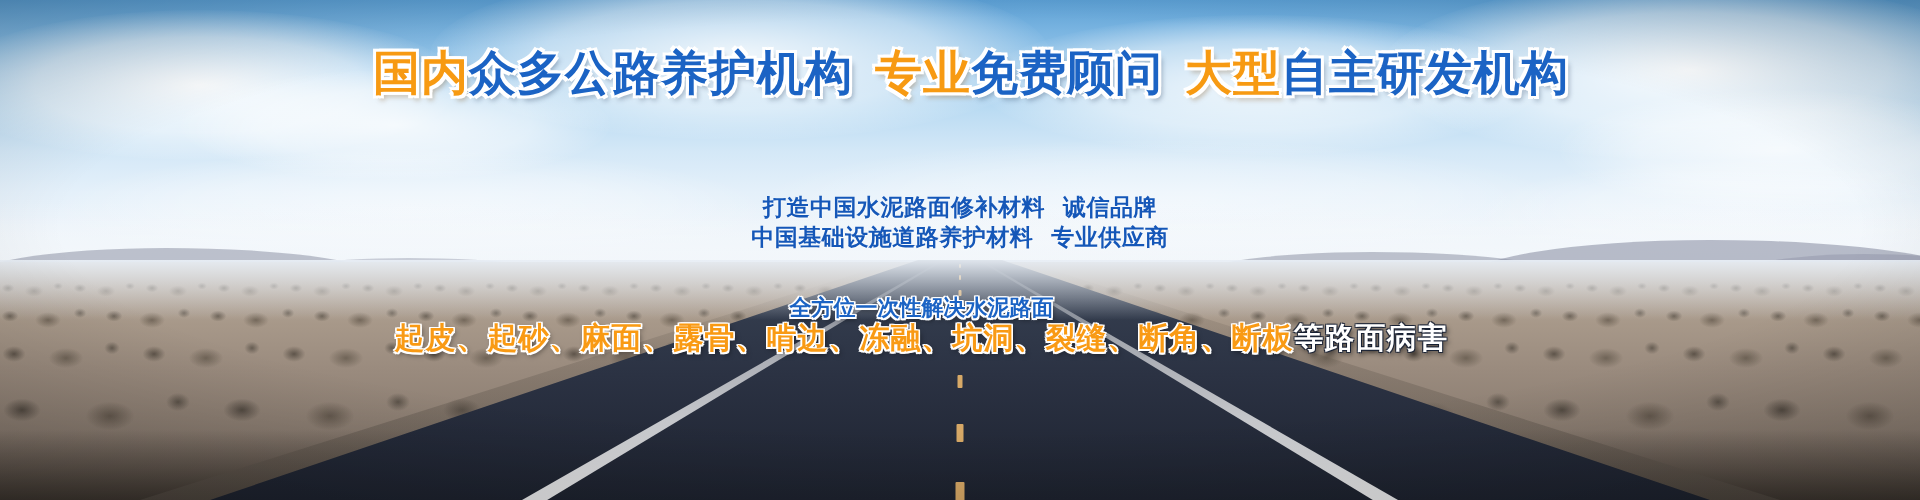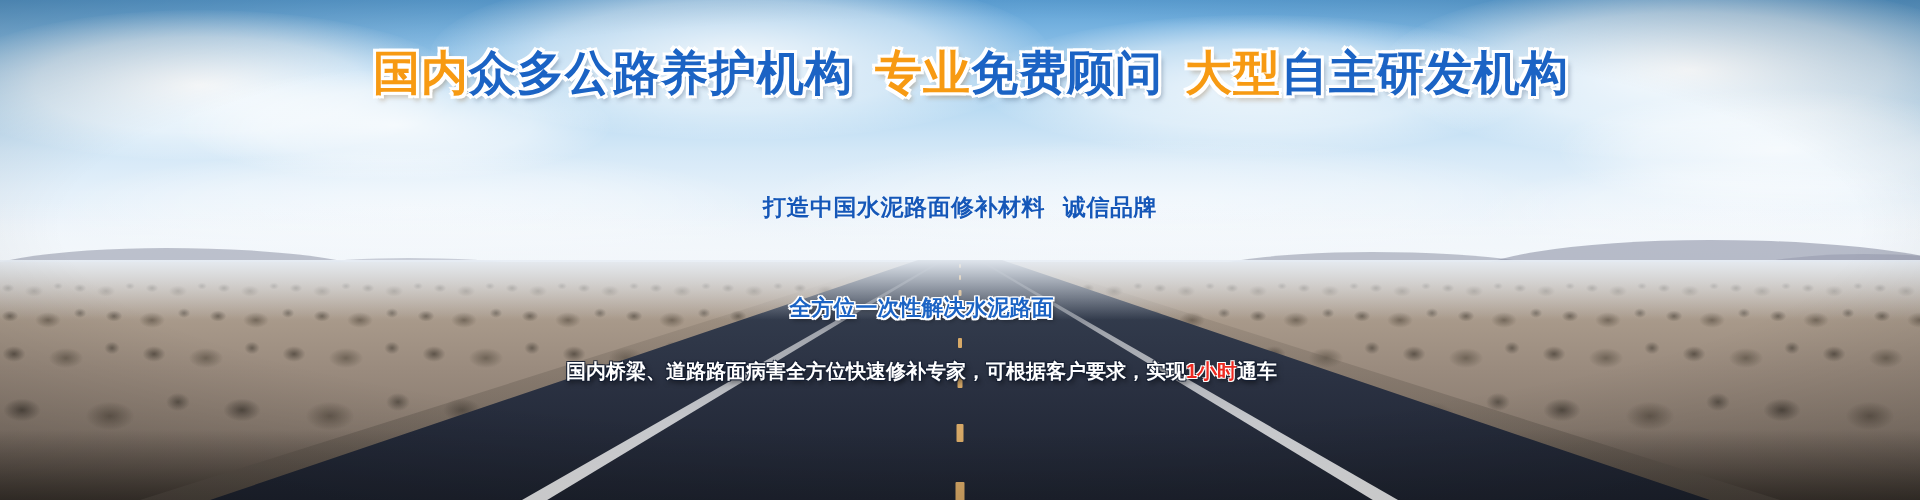--- a/index.html
+++ b/index.html
@@ -310,24 +310,27 @@
   <div class="content">
 
     <div class="headline hl1">
       <span class="hl-orange">国内</span><span class="hl-blue">众多公路养护机构</span><span class="gap-s"></span><span class="hl-orange">专业</span><span class="hl-blue">免费顾问</span><span class="gap-s"></span><span class="hl-orange">大型</span><span class="hl-blue">自主研发机构</span>
     </div>
 
 
     <div class="midblock mid1">
       <span>打造中国水泥路面修补材料</span><span class="gap-m"></span><span>诚信品牌</span>
     </div>
+    <div class="midblock mid2">
+      <span>中国基础设施道路养护材料</span><span class="gap-m"></span><span>专业供应商</span>
+    </div>
 
     <div class="bottomblock bb1">
       <span class="t-blue-o">全方位一次性解决水泥路面</span>
     </div>
 
-
-    <div class="bottomblock bb3">
-      <span class="t-white-o">国内桥梁、道路路面病害全方位快速修补专家，可根据客户要求，实现</span><span class="t-red-o">1小时</span><span class="t-white-o">通车</span>
-    </div>
+    <div class="bottomblock bb2">
+      <span class="t-orange-o">起皮、起砂、麻面、露骨、啃边、冻融、坑洞、裂缝、断角、断板</span><span class="t-white-o">等路面病害</span>
+    </div>
+
 
   </div>
 </div>
 
 </body></html>

